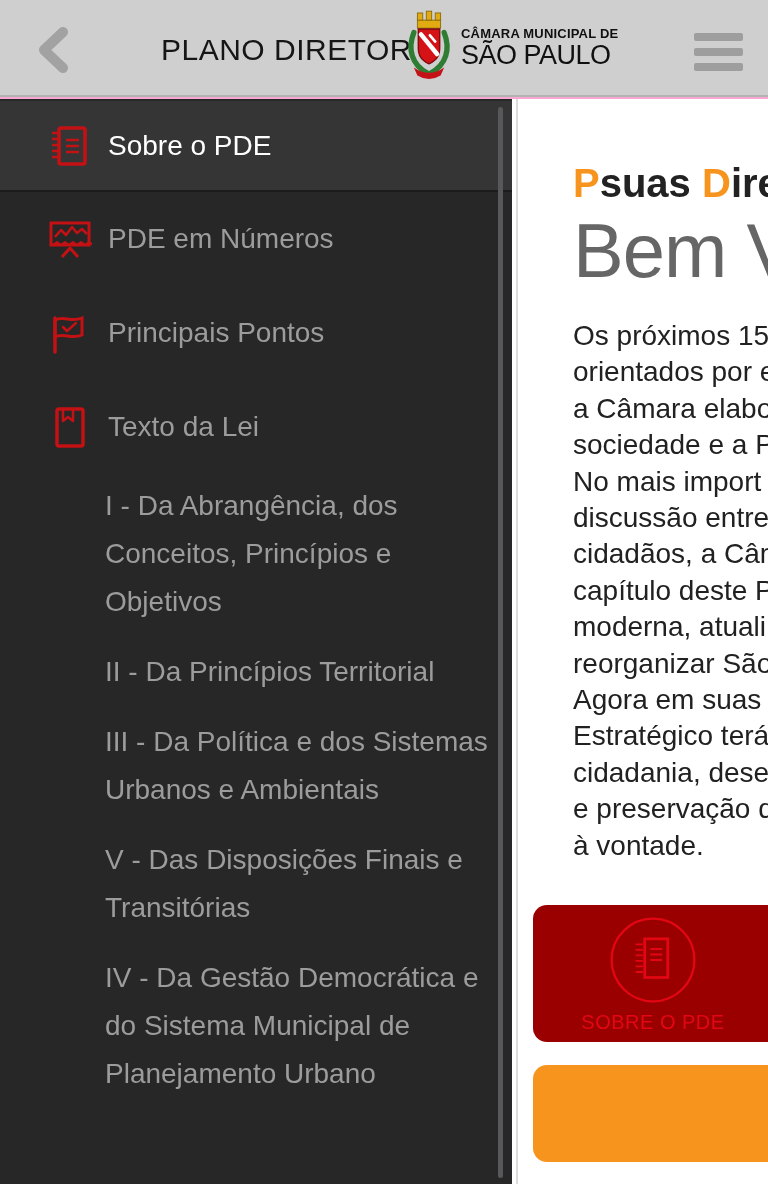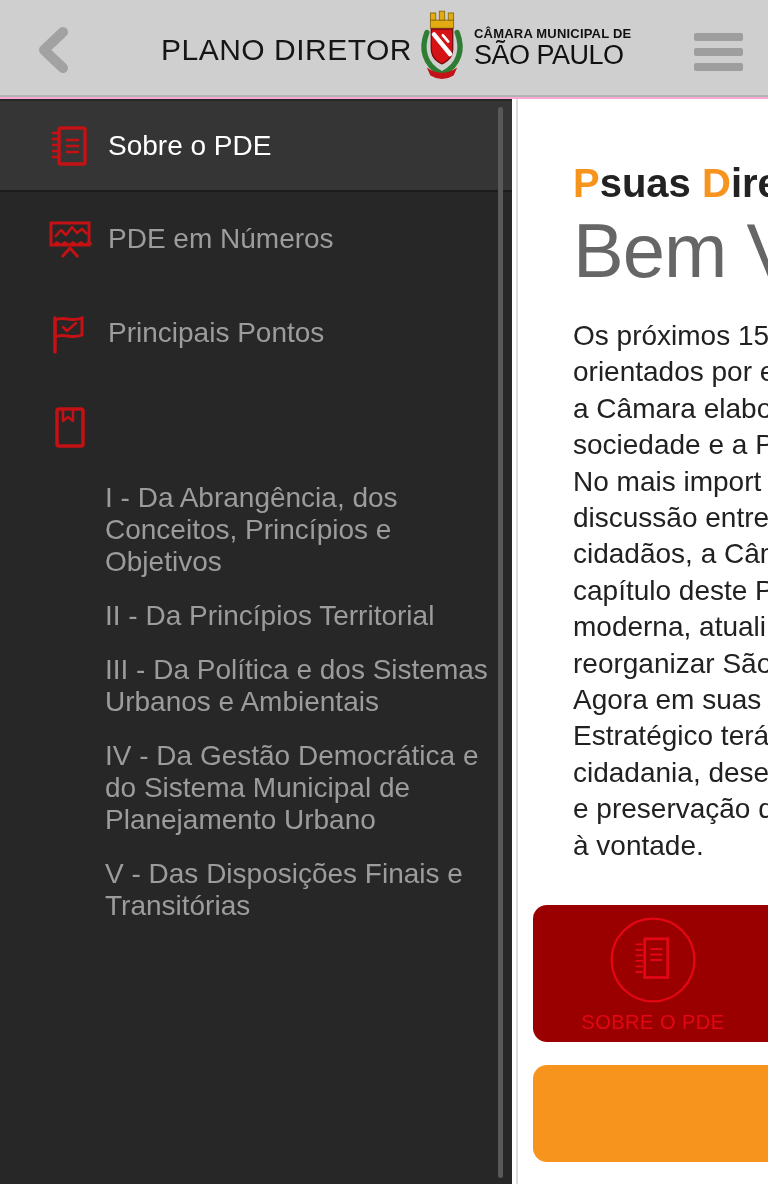--- a/index.html
+++ b/index.html
@@ -12,21 +12,21 @@
   .header{
     position:absolute;left:0;top:0;width:768px;height:97px;z-index:10;
     background:var(--header_bg,#cfcfcf);border-bottom:2px solid #b3b3b3;
   }
   .back-btn{position:absolute;left:36px;top:27px;width:34px;height:46px;background:none;border:none;padding:0;cursor:pointer;}
   .back-btn svg{display:block;}
   .header-title{
     position:absolute;left:161px;top:33px;font-size:30px;line-height:34px;
     color:var(--header_text,#161616);letter-spacing:.5px;white-space:nowrap;
   }
-  .logo{position:absolute;left:417px;top:6px;height:84px;display:flex;align-items:center;}
+  .logo{position:absolute;left:404px;top:6px;height:84px;display:flex;align-items:center;}
   .logo-text{margin-left:7px;color:#101010;}
   .logo-line1{display:block;font-size:13px;font-weight:700;letter-spacing:.2px;line-height:14px;}
   .logo-line2{display:block;font-size:27px;font-weight:400;letter-spacing:-.5px;line-height:28px;}
   .menu-btn{position:absolute;right:25px;top:32px;width:49px;height:40px;background:none;border:none;padding:0;cursor:pointer;}
   .menu-btn .bar{width:49px;height:8px;border-radius:2px;background:#9e9e9e;margin-bottom:7px;}
   .menu-btn .bar:last-child{margin-bottom:0;}
   
   .content{position:absolute;left:0;top:99px;right:0;bottom:0;background:#fff;z-index:1;}
   .vline{position:absolute;left:516px;top:0;bottom:0;width:2px;background:#dcdcdc;}
   .page-title{
@@ -68,21 +68,21 @@
     color:var(--sidebar_text,#9c9c9c);
   }
   .menu-item.active{
     height:91px;margin-top:2px;background:var(--sidebar_active_bg,#353535);
     border-bottom:2px solid #1c1c1c;color:var(--sidebar_text_active,#fff);
   }
   .menu-item .mi-icon{width:44px;height:44px;flex:0 0 44px;margin-right:16px;color:var(--icon_red,#c41114);}
   .menu-item .mi-label{font-size:28px;white-space:nowrap;}
   .subitems{margin:8px 0 0 105px;}
   .subitem{
-    max-width:405px;font-size:28px;line-height:32px;color:var(--sidebar_text,#9c9c9c);
+    max-width:405px;font-size:28px;line-height:48px;color:var(--sidebar_text,#9c9c9c);
     margin-bottom:22px;cursor:pointer;
   }
   .scrollbar{
     position:absolute;right:9px;top:8px;bottom:6px;width:5px;border-radius:3px;
     background:var(--scrollbar,#57585a);
   }
 </style>
 </head>
 <body>
 
@@ -223,26 +223,27 @@
 
     <div class="menu-item">
       <span class="mi-icon">
         <svg width="44" height="44" viewBox="0 0 44 44">
           <g stroke="currentColor" fill="none">
             <rect x="9" y="4" width="26" height="37" rx="2" stroke-width="3.5"></rect>
             <path d="M15 4v12l5-4 5 4V4" stroke-width="2.5" stroke-linejoin="round"></path>
           </g>
         </svg>
       </span>
+      <span class="mi-label">Texto da Lei</span>
     </div>
 
     <div class="subitems">
       <div class="subitem">I - Da Abrangência, dos Conceitos, Princípios e Objetivos</div>
       <div class="subitem">II - Da Princípios Territorial</div>
       <div class="subitem">III - Da Política e dos Sistemas Urbanos e Ambientais</div>
+      <div class="subitem">V - Das Disposições Finais e Transitórias</div>
       <div class="subitem">IV - Da Gestão Democrática e do Sistema Municipal de Planejamento Urbano</div>
-      <div class="subitem">V - Das Disposições Finais e Transitórias</div>
     </div>
 
     <div class="scrollbar"></div>
   </nav>
 
 </div>
 
 </body></html>

